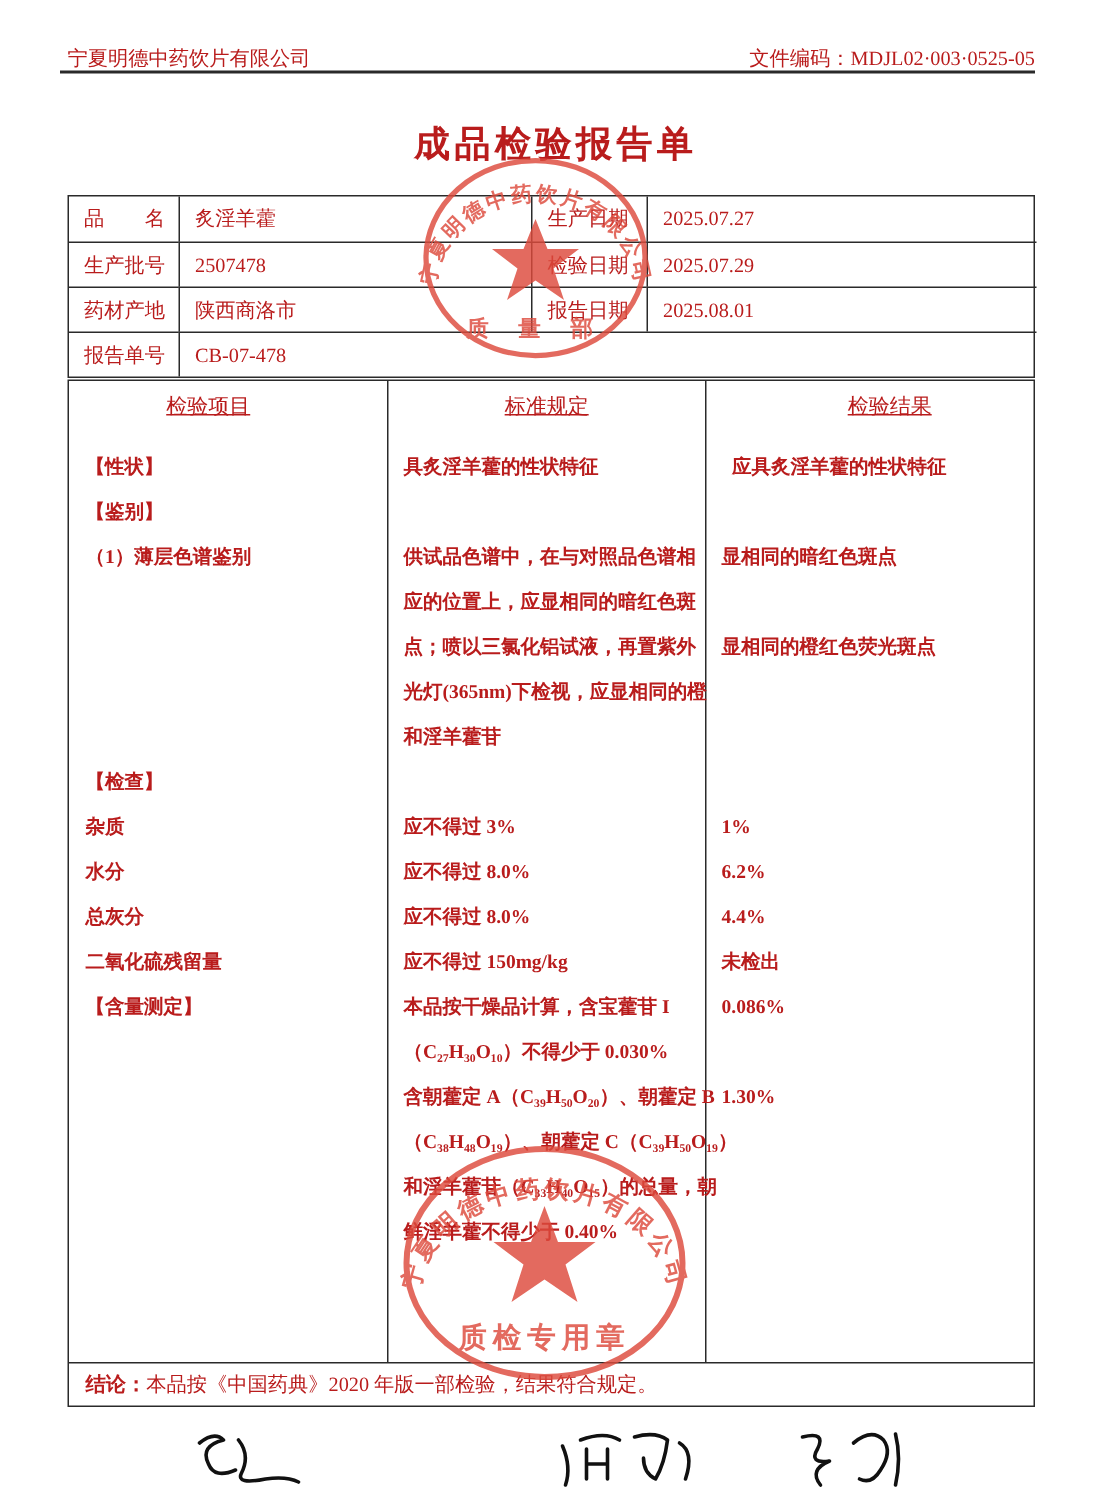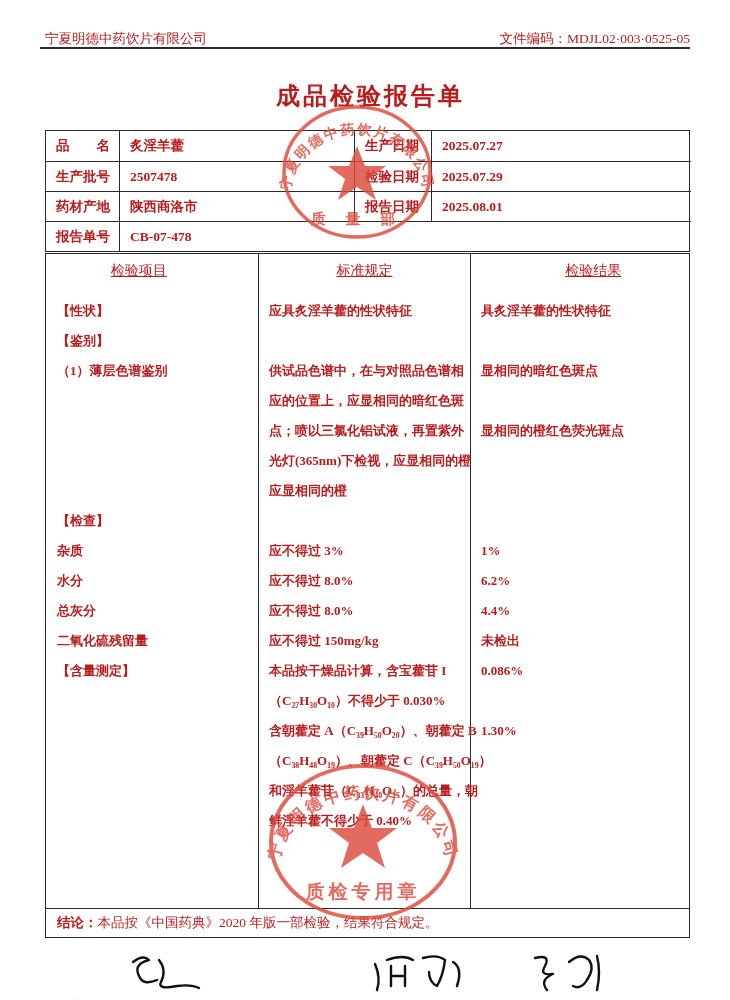--- a/index.html
+++ b/index.html
@@ -15,21 +15,21 @@
   
   .doc-title{position:absolute;left:11px;right:0;top:80px;text-align:center;
              font-size:24px;font-weight:bold;letter-spacing:3px;}
 
   
   .info-table{position:absolute;left:45px;top:130px;width:645px;
               display:grid;grid-template-columns:73px 235px 77px 260px;
               border:1px solid #2a2a2a;box-sizing:border-box;font-size:13.5px;}
   .info-cell{height:30px;line-height:30px;padding-left:10px;box-sizing:border-box;
              border-top:1px solid #2a2a2a;border-left:1px solid #2a2a2a;
-             white-space:nowrap;overflow:hidden;font-weight:bold;}
+             white-space:nowrap;overflow:hidden;}
   .info-cell.first-row{border-top:none;}
   .info-cell.first-col{border-left:none;}
   .info-cell.span3{grid-column:2 / 5;}
 
   
   .main-table{position:absolute;left:45px;top:253px;width:645px;height:685px;
               border:1px solid #2a2a2a;box-sizing:border-box;font-size:13px;}
   .mt-header{position:relative;height:42px;display:flex;gap:40px;}
   .mt-header .hcell{line-height:34px;text-align:center;}
   .mt-header .hcell span{text-decoration:underline;font-size:14px;}
@@ -91,22 +91,22 @@
 
     <div class="mt-header">
       <div class="hcell c1"><span>检验项目</span></div>
       <div class="hcell c2"><span>标准规定</span></div>
       <div class="hcell c3"><span>检验结果</span></div>
     </div>
 
     <div class="mt-body">
       <div class="mt-row">
           <div class="cell c1">【性状】</div>
+          <div class="cell c3">具炙淫羊藿的性状特征</div>
           <div class="cell c2">应具炙淫羊藿的性状特征</div>
-          <div class="cell c3">具炙淫羊藿的性状特征</div>
         </div>
       <div class="mt-row">
           <div class="cell c1">【鉴别】</div>
           <div class="cell c2"></div>
           <div class="cell c3"></div>
         </div>
       <div class="mt-row">
           <div class="cell c1">（1）薄层色谱鉴别</div>
           <div class="cell c2">供试品色谱中，在与对照品色谱相</div>
           <div class="cell c3">显相同的暗红色斑点</div>
@@ -121,21 +121,21 @@
           <div class="cell c2">点；喷以三氯化铝试液，再置紫外</div>
           <div class="cell c3">显相同的橙红色荧光斑点</div>
         </div>
       <div class="mt-row">
           <div class="cell c1"></div>
           <div class="cell c2">光灯(365nm)下检视，应显相同的橙</div>
           <div class="cell c3"></div>
         </div>
       <div class="mt-row">
           <div class="cell c1"></div>
-          <div class="cell c2">应显相同的橙</div>
+          <div class="cell c2">和淫羊藿苷</div>
           <div class="cell c3"></div>
         </div>
       <div class="mt-row">
           <div class="cell c1">【检查】</div>
           <div class="cell c2"></div>
           <div class="cell c3"></div>
         </div>
       <div class="mt-row">
           <div class="cell c1">杂质</div>
           <div class="cell c2">应不得过 3%</div>

